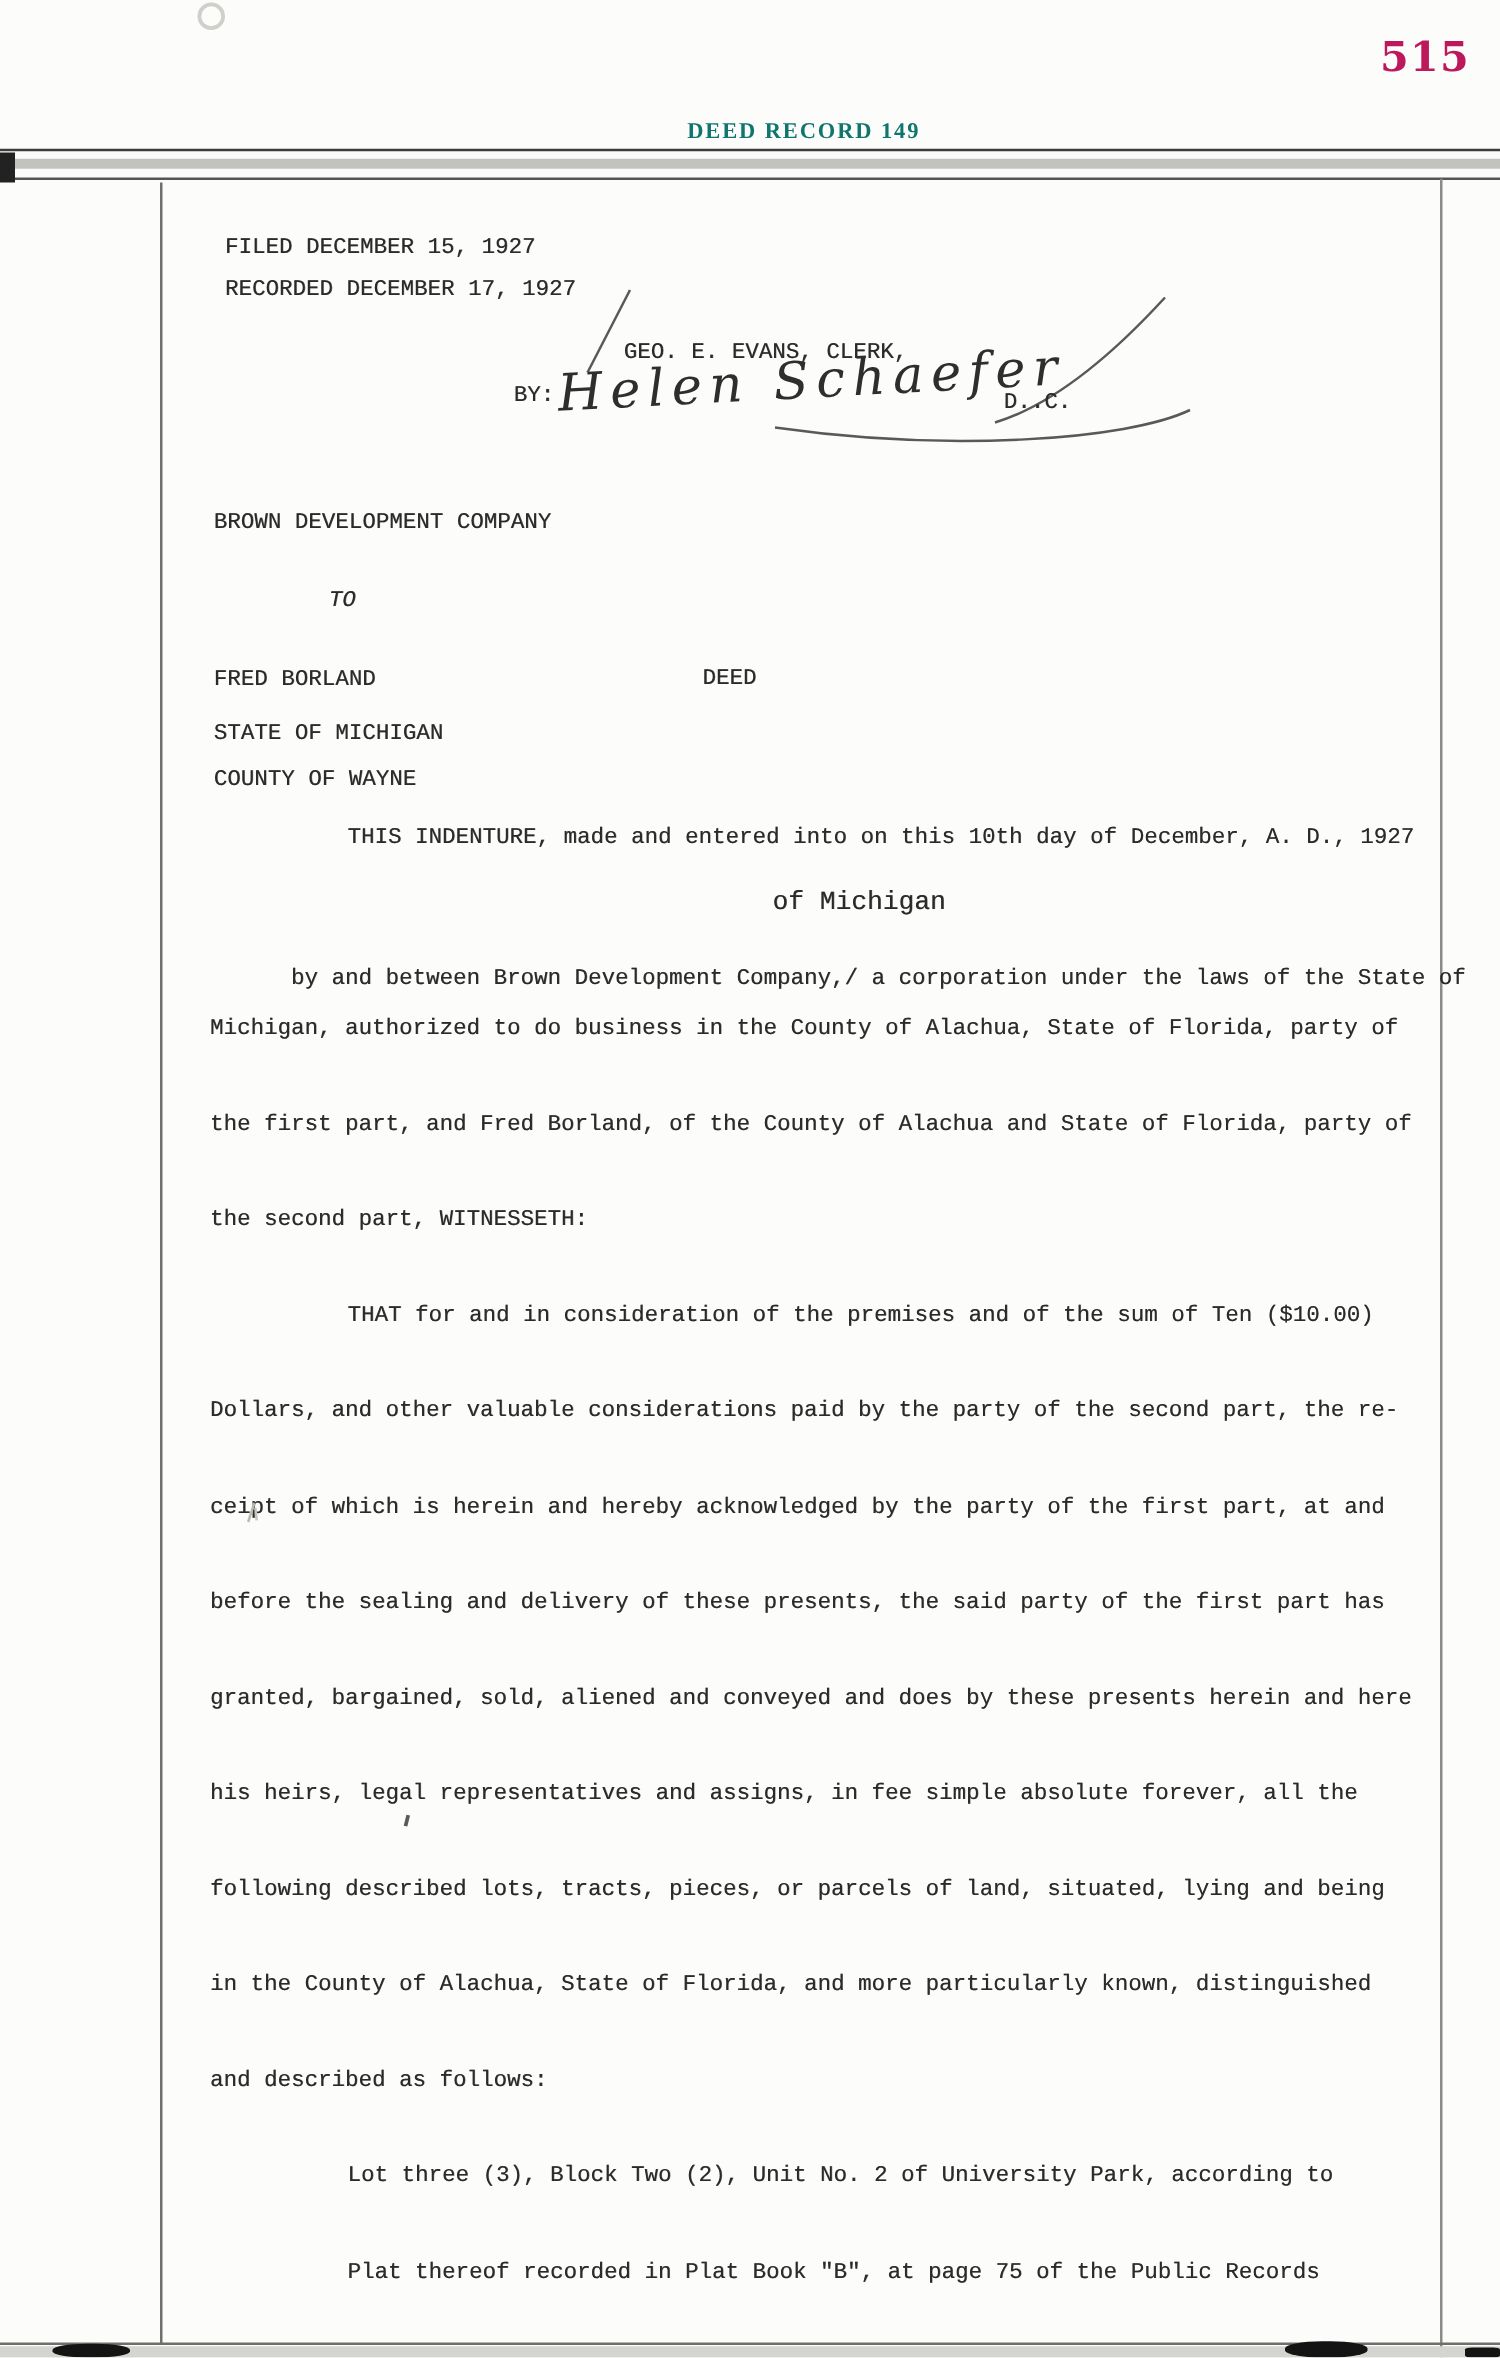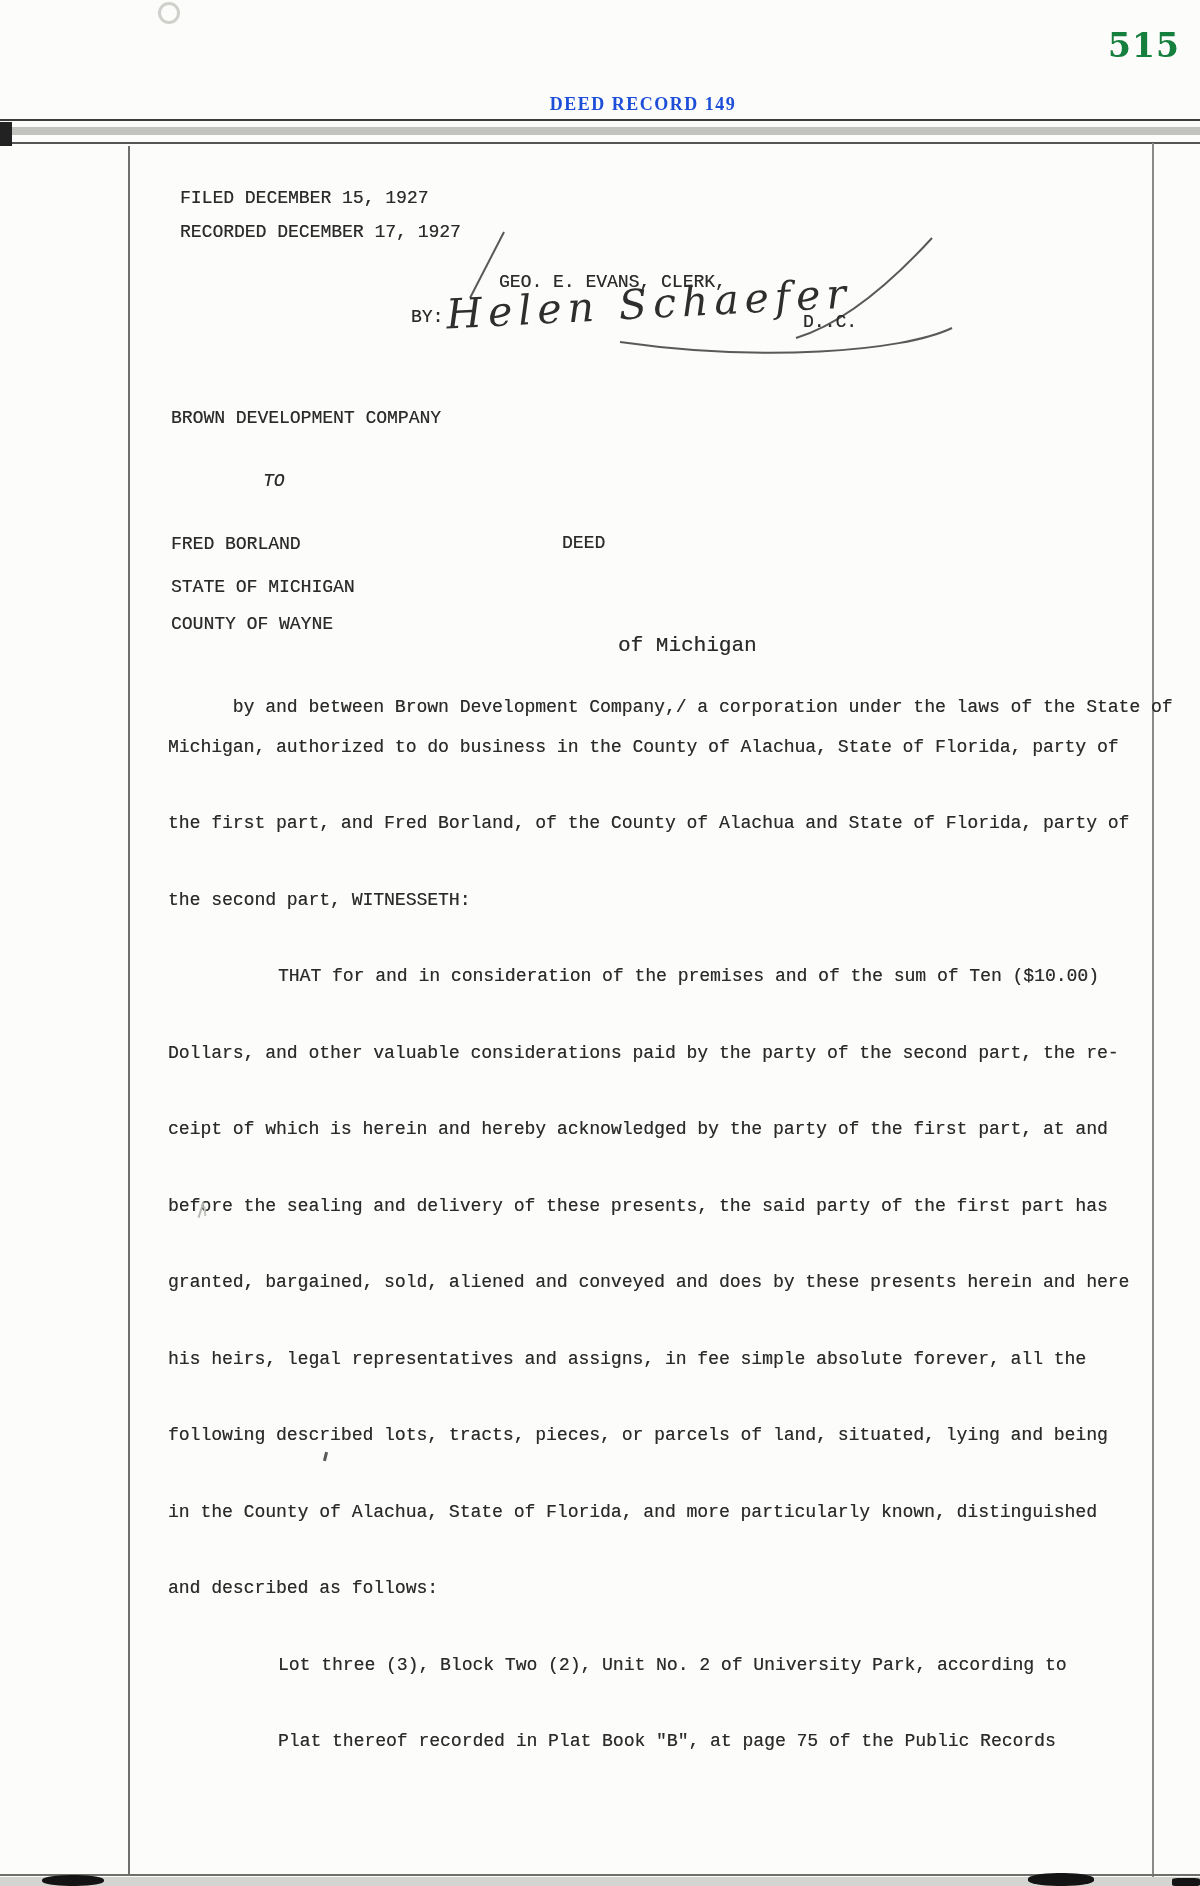--- a/index.html
+++ b/index.html
@@ -20,25 +20,25 @@
 
   
   .rule-thin  { position:absolute; left:0; width:1200px; height:2px; background:#3c3c3c; }
   .rule-thick { position:absolute; left:0; width:1200px; height:8px; background:#c2c2bf; }
   .band-ink   { position:absolute; left:0; top:122px; width:12px; height:24px; background:#222; }
 
   .vline { position:absolute; width:2px; background:#8a8a86; }
 
   .pageno { position:absolute; left:1100px; top:26px; width:80px;
             font-family:"DejaVu Serif","Liberation Serif",serif;
-            font-size:33px; font-weight:600; color:#15803d; text-align:right;
+            font-size:33px; font-weight:600; color:#be185d; text-align:center;
             letter-spacing:1px; }
   .bookhead { position:absolute; left:443px; top:94px; width:400px; text-align:center;
               font-family:"Liberation Serif","DejaVu Serif",serif;
-              font-size:18px; font-weight:bold; color:#1d4ed8; letter-spacing:1.5px; }
+              font-size:18px; font-weight:bold; color:#0f766e; letter-spacing:1.5px; }
 
   .punch { position:absolute; left:158px; top:2px; width:16px; height:16px;
            border:3px solid #cfcfcb; border-radius:50%; }
 
   
   .signature { position:absolute; left:446px; top:280px;
                font-family:"DejaVu Serif","Liberation Serif",serif;
                font-style:italic; font-size:41px; letter-spacing:6px;
                color:#2e2e2e; transform:rotate(-3deg); white-space:pre; }
   .flourish { position:absolute; left:440px; top:228px; width:540px; height:135px; }
@@ -95,20 +95,21 @@
   <div class="abs tw" style="left:803px; top:312px;">D..C.</div>
 
   <div class="abs tw" style="left:171px; top:408px;">BROWN DEVELOPMENT COMPANY</div>
   <div class="abs tw" style="left:263px; top:471px;font-style:italic;">TO</div>
   <div class="abs tw" style="left:171px; top:534px;">FRED BORLAND</div>
   <div class="abs tw" style="left:562px; top:533px;">DEED</div>
   <div class="abs tw" style="left:171px; top:577px;">STATE OF MICHIGAN</div>
   <div class="abs tw" style="left:171px; top:614px;">COUNTY OF WAYNE</div>
 
   <div class="bodytext tw">
+    <div class="bline ind">THIS INDENTURE, made and entered into on this 10th day of December, A. D., 1927</div>
     <div class="bline">
       <span>by and between Brown Development Company,/ a corporation under the laws of the State of</span>
       <span class="insert">of Michigan</span>
     </div>
     <div class="bline">Michigan, authorized to do business in the County of Alachua, State of Florida, party of</div>
     <div class="bline">the first part, and Fred Borland, of the County of Alachua and State of Florida, party of</div>
     <div class="bline">the second part, WITNESSETH:</div>
     <div class="bline ind">THAT for and in consideration of the premises and of the sum of Ten ($10.00)</div>
     <div class="bline">Dollars, and other valuable considerations paid by the party of the second part, the re-</div>
     <div class="bline">ceipt of which is herein and hereby acknowledged by the party of the first part, at and</div>

